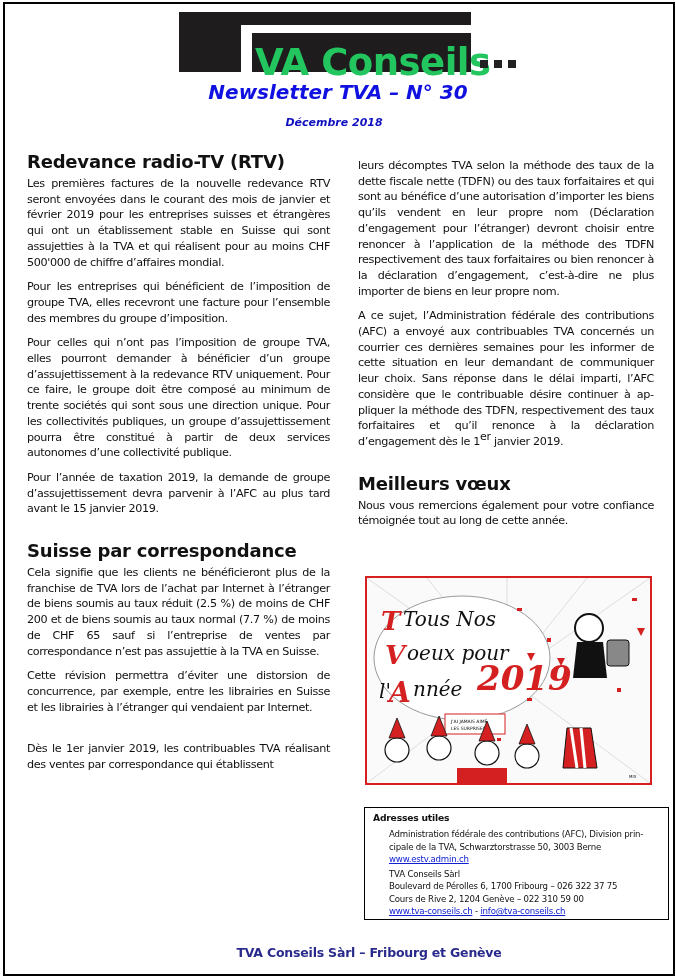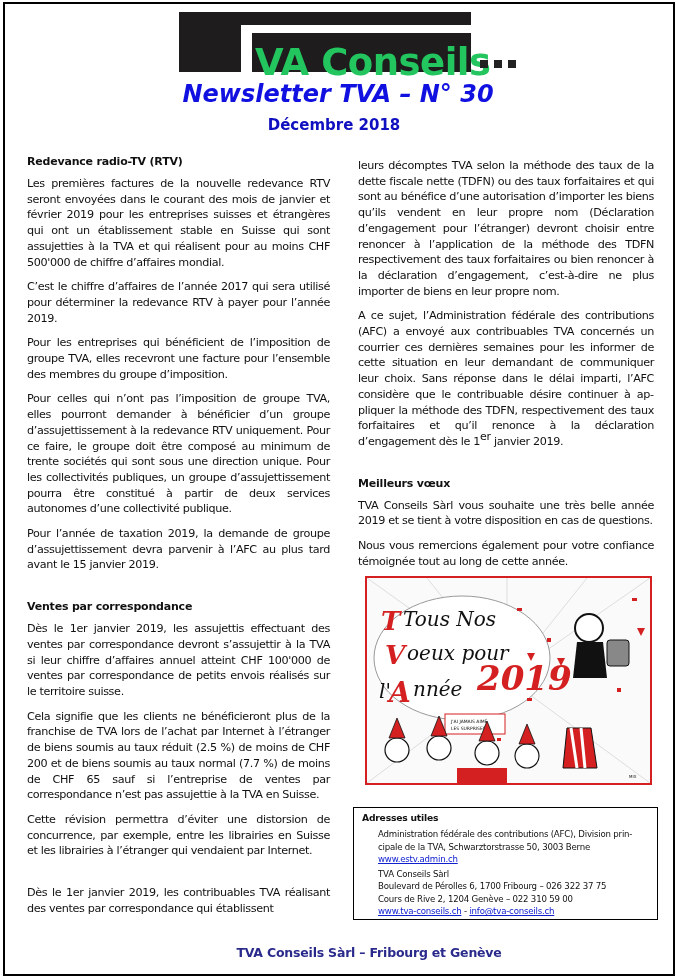--- a/index.html
+++ b/index.html
@@ -10,38 +10,38 @@
   
   .logo { position: absolute; left: 179px; top: 12px; width: 292px; height: 60px; background: #1e1c1c; }
   .logo .stripe { position: absolute; left: 62px; right: 0; top: 13px; height: 8px; background: #fff; }
   .logo .t-stem { position: absolute; left: 62px; top: 13px; width: 11px; height: 47px; background: #fff; }
   .logo .logo-text { position: absolute; left: 76px; top: 29px; font-family: "DejaVu Sans", sans-serif;
                      font-weight: bold; font-size: 37px; color: #22c55e; letter-spacing: -0.5px; line-height: 44px; white-space: nowrap; }
   .logo-dots { position: absolute; left: 480px; top: 60px; display: flex; gap: 6px; }
   .logo-dots span { width: 8px; height: 8px; background: #222; display: block; }
   .nl-title { position: absolute; left: 0; width: 676px; top: 80px; text-align: center;
               font-family: "DejaVu Sans", sans-serif; font-weight: bold; font-style: italic;
-              font-size: 24px; color: #1010e0; }
+              font-size: 20px; color: #1010e0; }
   .nl-date { position: absolute; left: 0; width: 668px; top: 116px; text-align: center;
-             font-family: "DejaVu Sans", sans-serif; font-weight: bold; 
-             font-size: 15px; color: #1010c0; }
+             font-family: "DejaVu Sans", sans-serif; font-weight: bold; font-style: italic;
+             font-size: 11px; color: #1010c0; }
   
   .col { position: absolute; font-family: "DejaVu Sans", sans-serif; font-size: 11.2px; line-height: 15.7px;
          color: #111; text-align: justify; letter-spacing: -0.35px; }
   .col-left { left: 27px; top: 154px; width: 303px; }
   .col-right { left: 358px; top: 158px; width: 296px; }
-  .col h2 { font-size: 11px; font-weight: bold; margin: 0 0 6px 0; line-height: 16px; letter-spacing: -0.2px; }
+  .col h2 { font-size: 18px; font-weight: bold; margin: 0 0 6px 0; line-height: 16px; letter-spacing: -0.2px; }
   .col p { margin: 0 0 9px 0; }
   .gap-big { height: 17px; }
   sup { font-size: 11px; line-height: 0; }
   
   .illus { position: absolute; left: 365px; top: 576px; width: 283px; height: 205px;
            border: 2px solid #d42020; background: #fafafa; overflow: hidden; }
   
-  .addr { position: absolute; left: 353px; top: 807px; width: 305px; height: 113px;
+  .addr { position: absolute; left: 364px; top: 807px; width: 305px; height: 113px;
           border: 1px solid #000; box-sizing: border-box; padding: 4px 8px; font-family: "DejaVu Sans", sans-serif;
           font-size: 8.6px; line-height: 12.3px; color: #111; letter-spacing: -0.2px; }
   .addr h3 { font-size: 9.2px; font-weight: bold; margin: 0 0 4px 0; }
   .addr p { margin: 0 0 3px 16px; }
   .addr a { color: #1020d0; text-decoration: underline; }
   .footer { position: absolute; left: 0; width: 676px; top: 945px; text-align: center;
             font-family: "DejaVu Sans", sans-serif; font-weight: bold; font-size: 12.5px; color: #2a2a8c; letter-spacing: -0.2px; margin-left: 31px; }
 </style>
 </head>
 <body>
@@ -58,39 +58,36 @@
     <span></span>
     <span></span>
   </div>
 
 <div class="nl-title">Newsletter TVA – N° 30</div>
 <div class="nl-date">Décembre 2018</div>
 
 <div class="col col-left">
   <h2>Redevance radio-TV (RTV)</h2>
   <p>Les premières factures de la nouvelle redevance RTV seront envoyées dans le courant des mois de janvier et février 2019 pour les entreprises suisses et étran­gères qui ont un établissement stable en Suisse qui sont assujetties à la TVA et qui réalisent pour au moins CHF 500'000 de chiffre d’affaires mondial.</p>
-  <p>C’est le chiffre d’affaires de l’année 2017 qui sera utilisé pour déterminer la redevance RTV à payer pour l’année 2019.</p>
   <p>Pour les entreprises qui bénéficient de l’imposition de groupe TVA, elles recevront une facture pour l’ensemble des membres du groupe d’imposition.</p>
   <p>Pour celles qui n’ont pas l’imposition de groupe TVA, elles pourront demander à bénéficier d’un groupe d’assujettissement à la redevance RTV uniquement. Pour ce faire, le groupe doit être composé au mini­mum de trente sociétés qui sont sous une direction unique. Pour les collectivités publiques, un groupe d’assujettissement pourra être constitué à partir de deux services autonomes d’une collectivité publique.</p>
   <p>Pour l’année de taxation 2019, la demande de groupe d’assujettissement devra parvenir à l’AFC au plus tard avant le 15 janvier 2019.</p>
   <div class="gap-big"></div>
-  <h2>Ventes par correspondance</h2>
-  <p>Dès le 1er janvier 2019, les assujettis effectuant des ventes par correspondance devront s’assujettir à la TVA si leur chiffre d’affaires annuel atteint CHF 100'000 de ventes par correspondance de petits en­vois réalisés sur le territoire suisse.</p>
+  <h2>Suisse par correspondance</h2>
   <p>Cela signifie que les clients ne bénéficieront plus de la franchise de TVA lors de l’achat par Internet à l’étranger de biens soumis au taux réduit (2.5 %) de moins de CHF 200 et de biens soumis au taux normal (7.7 %) de moins de CHF 65 sauf si l’entreprise de ventes par correspondance n’est pas assujettie à la TVA en Suisse.</p>
   <p>Cette révision permettra d’éviter une distorsion de concurrence, par exemple, entre les librairies en Suisse et les librairies à l’étranger qui vendaient par Internet.</p>
   <div class="gap-big"></div>
   <p>Dès le 1er janvier 2019, les contribuables TVA réali­sant des ventes par correspondance qui établissent</p>
 </div>
 
 <div class="col col-right">
   <p>leurs décomptes TVA selon la méthode des taux de la dette fiscale nette (TDFN) ou des taux forfaitaires et qui sont au bénéfice d’une autorisation d’importer les biens qu’ils vendent en leur propre nom (Déclaration d’engagement pour l’étranger) devront choisir entre renoncer à l’application de la méthode des TDFN respectivement des taux forfaitaires ou bien renoncer à la déclaration d’engagement, c’est-à-dire ne plus importer de biens en leur propre nom.</p>
   <p><span>A ce sujet, l’Administration fédérale des contributions (AFC) a envoyé aux contribuables TVA concernés un courrier ces dernières semaines pour les informer de cette situation en leur demandant de communiquer leur choix. Sans réponse dans le délai imparti, l’AFC considère que le contribuable désire continuer à ap­pliquer la méthode des TDFN, respectivement des taux forfaitaires et qu’il renonce à la déclaration d’engagement dès le 1</span><sup>er</sup><span> janvier 2019.</span></p>
   <div class="gap-big"></div>
   <h2>Meilleurs vœux</h2>
-  <p>TVA Conseils Sàrl vous souhaite une très belle année 2019 et se tient à votre disposition en cas de ques­tions.</p>
   <p>Nous vous remercions également pour votre con­fiance témoignée tout au long de cette année.</p>
 </div>
 
 <div class="illus">
   <svg width="283" height="205" viewBox="0 0 283 205">
 
     <g stroke="#ddd" stroke-width="1">
       <line x1="140" y1="100" x2="0" y2="0"></line>
         <line x1="140" y1="100" x2="283" y2="0"></line>
       <line x1="140" y1="100" x2="0" y2="205"></line>

